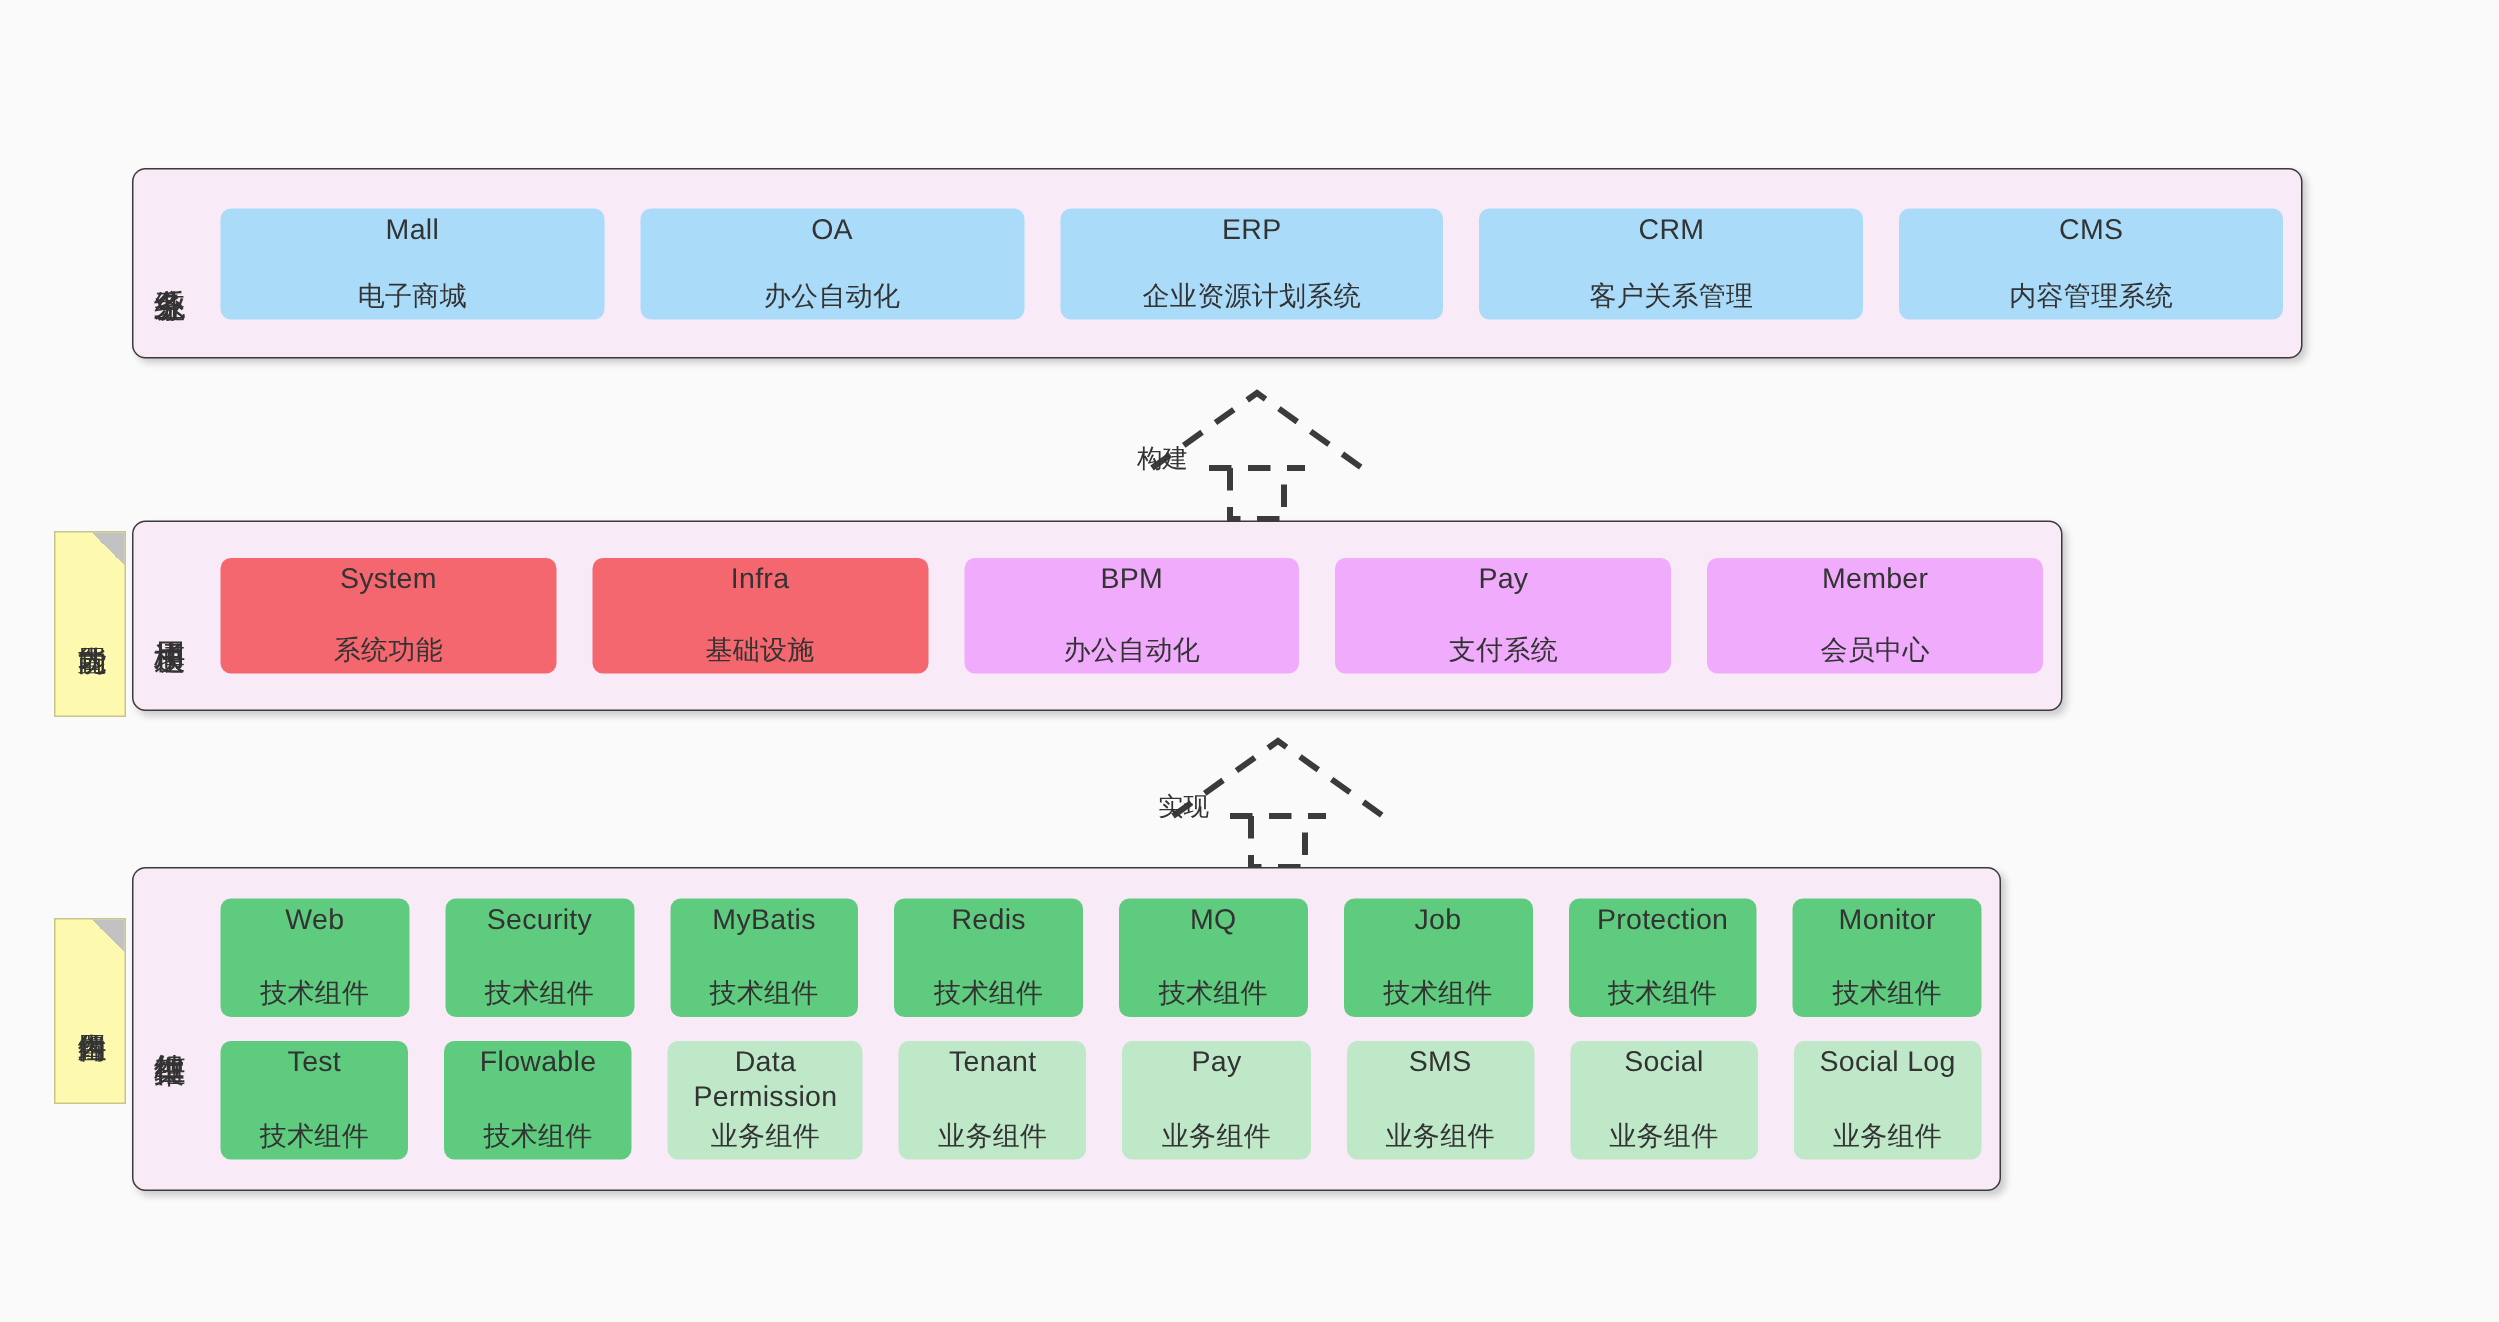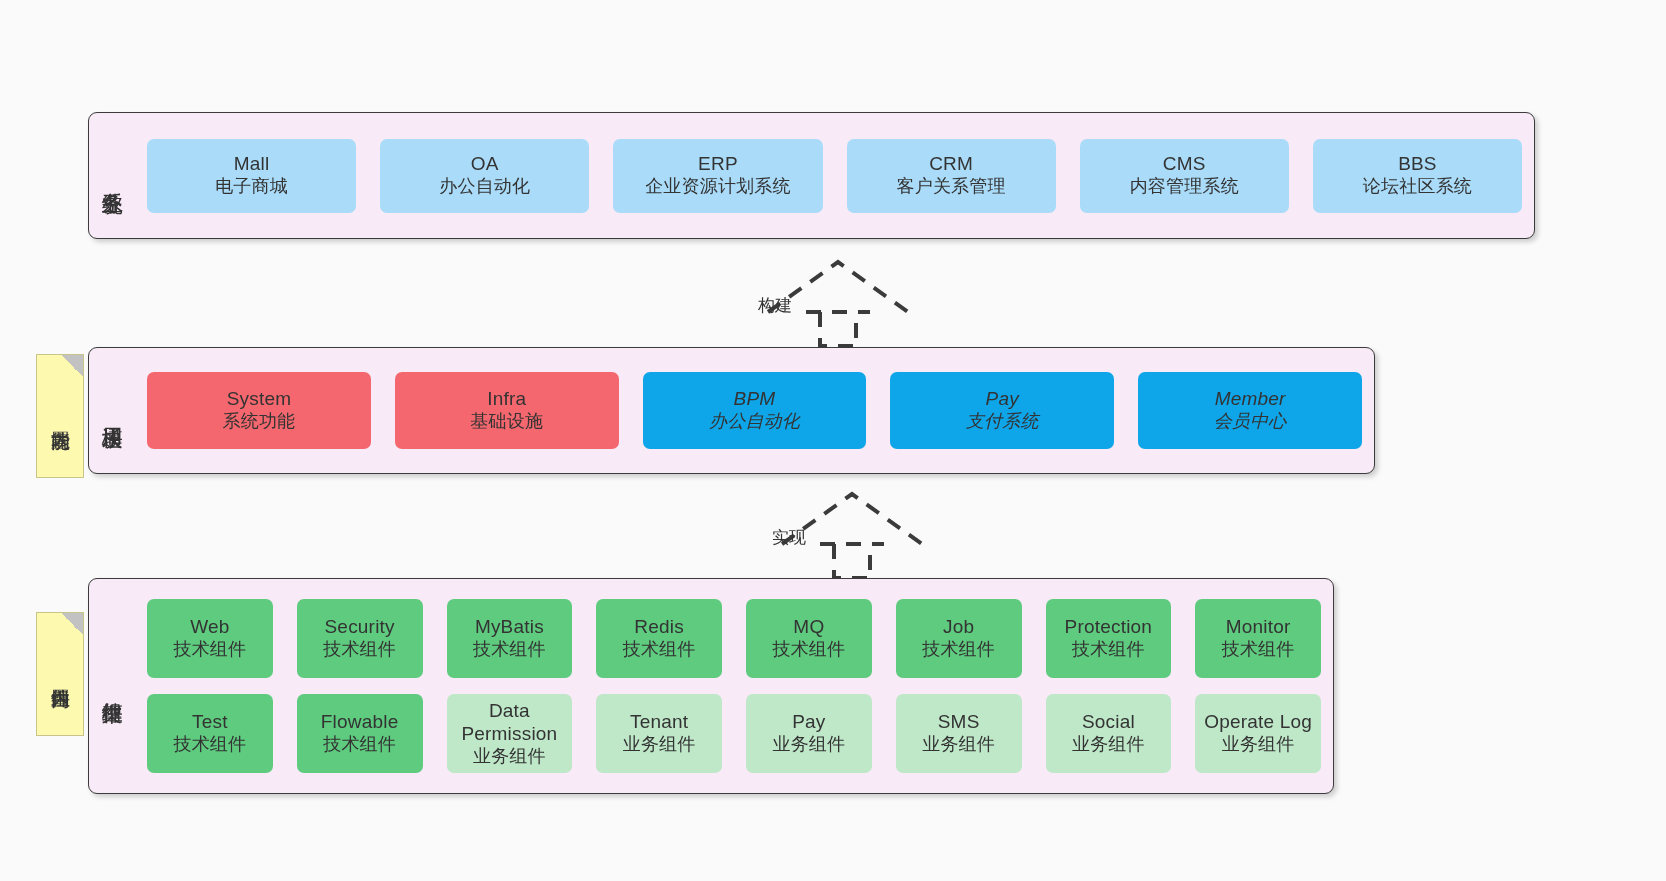--- a/index.html
+++ b/index.html
@@ -60,39 +60,39 @@
     justify-content: space-between;
   }
 
   .node {
     flex: 1 1 0;
     box-sizing: border-box;
     border-radius: 7px;
     display: flex;
     flex-direction: column;
     align-items: center;
-    justify-content: center;
+    justify-content: space-between;
     text-align: center;
     color: #333333;
     line-height: 1.2;
-    padding: 4px 6px;
+    padding: 4px 17px;
   }
   .node .n-title {
     font-size: 19px;
     letter-spacing: 0.2px;
   }
   .node .n-sub {
     font-size: 18px;
     letter-spacing: 0.2px;
   }
 
   
   .c-blue        { background: #aadcfa; }
   .c-red         { background: #f4676e; }
-  .c-pink        { background: #0ea5e9; font-style: italic; }
+  .c-pink        { background: #f0abfc; }
   .c-green       { background: #5ecb7f; }
   .c-green-light { background: #bfe8c9; }
 
   
   #layer-business { left: 88px;  top: 112px; width: 1447px; height: 127px; }
   #layer-common   { left: 88px;  top: 347px; width: 1287px; height: 127px; }
   #layer-framework{ left: 88px;  top: 578px; width: 1246px; height: 216px; }
 
   #layer-business  .node-row { height: 74px; }
   #layer-common    .node-row { height: 77px; }
@@ -164,24 +164,20 @@
         <span class="n-title">ERP</span>
         <span class="n-sub">企业资源计划系统</span>
       </div>
       <div class="node c-blue">
         <span class="n-title">CRM</span>
         <span class="n-sub">客户关系管理</span>
       </div>
       <div class="node c-blue">
         <span class="n-title">CMS</span>
         <span class="n-sub">内容管理系统</span>
-      </div>
-      <div class="node c-blue">
-        <span class="n-title">BBS</span>
-        <span class="n-sub">论坛社区系统</span>
       </div>
     </div>
   </div>
 </div>
 
 <div class="uml-arrow" id="arrow-build">
   <svg width="160" height="90" viewBox="0 0 160 90" xmlns="http://www.w3.org/2000/svg">
     <g fill="none" stroke="#3b3b3b" stroke-width="4" stroke-dasharray="15 11" stroke-linecap="butt">
       <path d="M10 54 L80 4 L150 54"></path>
       <path d="M48 54 L112 54"></path>
@@ -294,21 +290,21 @@
       </div>
       <div class="node c-green-light">
         <span class="n-title">SMS</span>
         <span class="n-sub">业务组件</span>
       </div>
       <div class="node c-green-light">
         <span class="n-title">Social</span>
         <span class="n-sub">业务组件</span>
       </div>
       <div class="node c-green-light">
-        <span class="n-title">Operate Log</span>
+        <span class="n-title">Social Log</span>
         <span class="n-sub">业务组件</span>
       </div>
     </div>
   </div>
 </div>
 
 <div class="note" id="note-builtin-components">
   <span>内置组件</span>
 </div>
 

